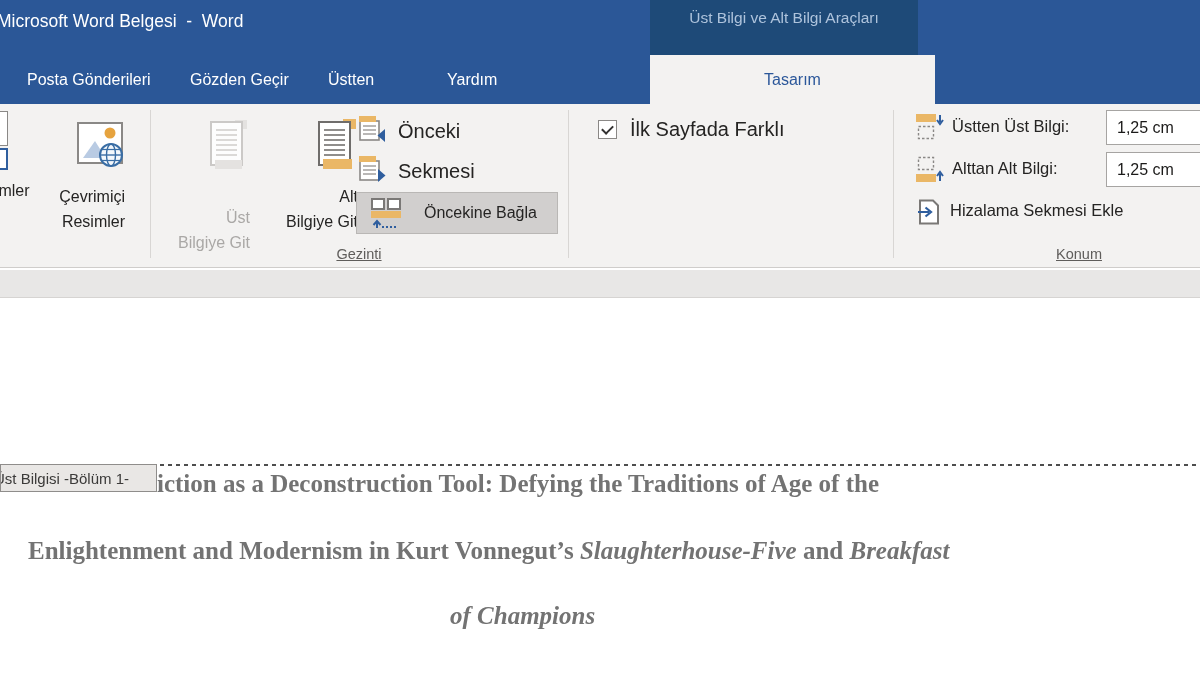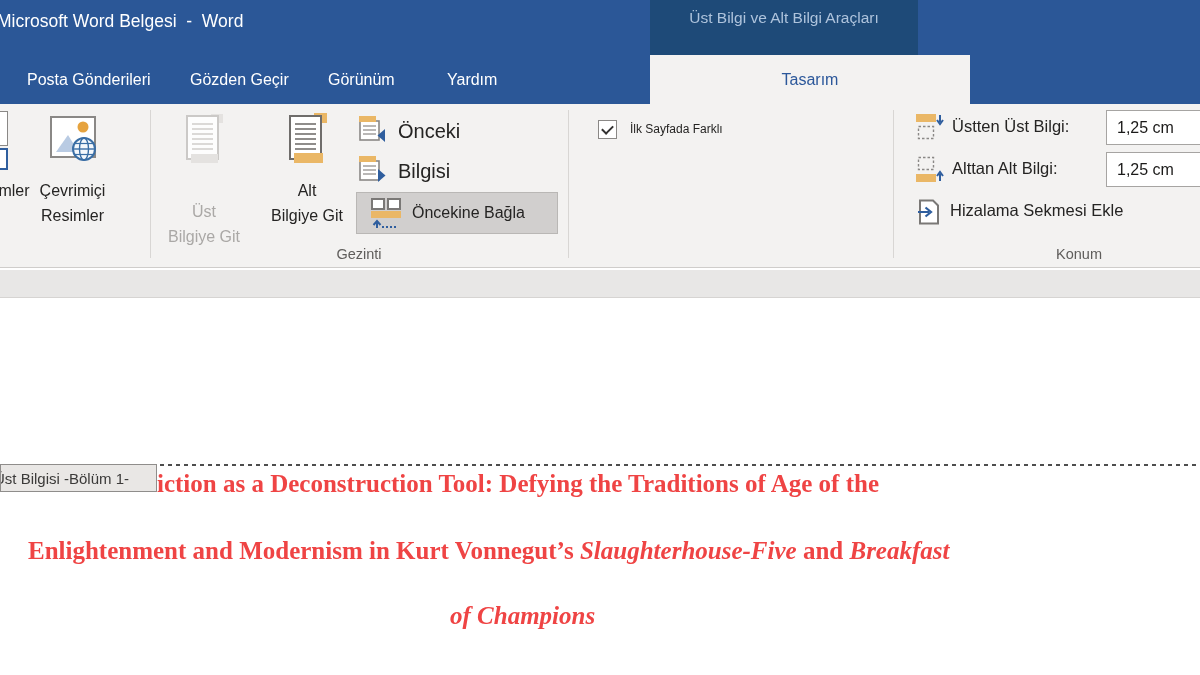--- a/index.html
+++ b/index.html
@@ -10,45 +10,45 @@
   .titlebar{position:absolute;left:0;top:0;width:1200px;height:55px;background:#2b5797;}
   .title-text{position:absolute;left:-3px;top:11px;font-size:17.5px;color:#fff;white-space:pre;}
   .ctx-box{position:absolute;left:650px;top:0;width:268px;height:55px;background:#1e4a78;
            display:flex;justify-content:center;}
   .ctx-box span{margin-top:9px;font-size:15.5px;color:#aec3dc;white-space:nowrap;}
 
   
   .tabrow{position:absolute;left:0;top:55px;width:1200px;height:49px;background:#2b5797;}
   .tab{position:absolute;top:0;height:49px;display:flex;align-items:center;
        font-size:16px;color:#fff;white-space:nowrap;}
-  .tab-active{position:absolute;left:650px;top:0;width:320px;height:49px;background:#f3f2f1;
+  .tab-active{position:absolute;left:650px;top:0;width:285px;height:49px;background:#f3f2f1;
               color:#2b579a;display:flex;align-items:center;justify-content:center;font-size:16px;}
   .tab-sep{position:absolute;left:923px;top:62px;width:1px;height:34px;background:rgba(10,30,60,.45);}
   .tellme{position:absolute;left:946px;top:55px;height:49px;display:flex;align-items:center;gap:14px;}
   .tellme-label{font-size:16px;color:#dde7f3;white-space:nowrap;}
 
   
   .ribbon{position:absolute;left:0;top:104px;width:1200px;height:164px;background:#f3f2f1;
           border-bottom:1px solid #cfcdcb;box-sizing:border-box;}
   .rsep{position:absolute;top:6px;width:1px;height:148px;background:#d8d6d4;}
-  .group-label{position:absolute;bottom:5px;text-align:center;font-size:14.5px;color:#5f5d5b;}
-  .bigbtn{position:absolute;top:0;height:154px;text-align:center;cursor:default;}
+  .group-label{position:absolute;bottom:5px;text-align:center;font-size:14.5px;color:#5f5d5b;text-decoration:underline;}
+  .bigbtn{position:absolute;top:6px;height:154px;text-align:right;cursor:default;}
   .bigbtn .blabel{position:absolute;top:74px;left:0;right:0;font-size:16px;line-height:25px;color:#252423;}
   .bigbtn.disabled .blabel{color:#aaa8a6;margin-top:21px;}
   .bigbtn svg{margin-top:9px;}
   .smallbtn-label{position:absolute;font-size:20px;color:#252423;white-space:nowrap;}
   .pressed{position:absolute;left:356px;top:88px;width:202px;height:42px;background:#d1cfce;
-           border:1px solid #b9b7b5;box-sizing:border-box;display:flex;align-items:center;gap:8px;padding-left:13px;}
+           border:1px solid #b9b7b5;box-sizing:border-box;display:flex;align-items:center;gap:20px;padding-left:13px;}
   .pressed .blabel{font-size:16px;color:#252423;white-space:nowrap;}
 
   .cbrow{position:absolute;left:598px;display:flex;align-items:center;gap:13px;height:22px;}
   .cb{width:19px;height:19px;box-sizing:border-box;background:#fff;border:1.5px solid #8a8886;position:relative;flex:none;}
   .cb.checked::after{content:"";position:absolute;left:3px;top:4px;width:9px;height:5px;
        border-left:2px solid #323130;border-bottom:2px solid #323130;transform:rotate(-45deg);}
-  .cbrow .clabel{font-size:12px;color:#252423;white-space:nowrap;}
+  .cbrow .clabel{font-size:20px;color:#252423;white-space:nowrap;}
 
   .posrow-label{position:absolute;font-size:16.5px;color:#252423;white-space:nowrap;}
   .spin{position:absolute;width:100px;height:35px;box-sizing:border-box;background:#fff;
         border:1px solid #a6a4a2;font-size:16px;color:#1b1a19;padding:0 0 0 10px;
         font-family:"Liberation Sans",sans-serif;}
 
   
   .cut-rect1{position:absolute;left:-30px;top:7px;width:38px;height:35px;background:#fff;
              border:1.6px solid #8a8886;box-sizing:border-box;}
   .cut-rect2{position:absolute;left:-32px;top:44px;width:40px;height:22px;background:#fff;
@@ -61,39 +61,39 @@
          border-bottom:1px solid #d6d4d2;}
 
   
   .doc{position:absolute;left:0;top:298px;width:1200px;height:377px;background:#fff;}
   .dashline{position:absolute;left:0;top:166px;width:1200px;height:2px;
             background:repeating-linear-gradient(90deg,#4d4d4d 0 4px,transparent 4px 8px);}
   .htag{position:absolute;left:0;top:166px;width:157px;height:28px;background:#e9e7e5;
         border:1px solid #8f8d8b;box-sizing:border-box;overflow:hidden;display:flex;align-items:center;}
   .htag span{margin-left:-7px;font-size:15px;color:#3b3a39;white-space:pre;}
   .dtext{position:absolute;font-family:"Liberation Serif","DejaVu Serif",serif;font-weight:bold;
-         font-size:25px;color:#ef4444;white-space:nowrap;}
+         font-size:25px;color:#737373;white-space:nowrap;}
   .dtext i{}
 </style>
 </head>
 <body>
 
 <div class="stage">
 
   <div class="titlebar">
     <span class="title-text">Microsoft Word Belgesi  -  Word</span>
     <div class="ctx-box">
       <span>Üst Bilgi ve Alt Bilgi Araçları</span>
     </div>
   </div>
 
   <div class="tabrow">
     <div class="tab" style="left:27px">Posta Gönderileri</div>
     <div class="tab" style="left:190px">Gözden Geçir</div>
-    <div class="tab" style="left:328px">Görünüm</div>
+    <div class="tab" style="left:328px">Üstten</div>
     <div class="tab" style="left:447px">Yardım</div>
     <div class="tab-active">Tasarım</div>
     <div class="tab-sep"></div>
     <div class="tellme">
       <svg width="22" height="28" viewBox="0 0 22 28">
         <circle cx="11" cy="10" r="7" fill="none" stroke="#fff" stroke-width="1.8"></circle>
         <line x1="7.5" y1="20" x2="14.5" y2="20" stroke="#fff" stroke-width="1.8"></line>
         <line x1="8.5" y1="23" x2="13.5" y2="23" stroke="#fff" stroke-width="1.8"></line>
         <line x1="9.5" y1="26" x2="12.5" y2="26" stroke="#fff" stroke-width="1.8"></line>
       </svg>
@@ -186,21 +186,21 @@
       <svg style="position:absolute;left:358px;top:52px" width="28" height="28" viewBox="0 0 28 28">
         <rect x="2" y="5" width="19" height="19" fill="#fff" stroke="#8a8886" stroke-width="1.6"></rect>
         <rect x="1" y="0" width="17" height="6" fill="#eab766"></rect>
         <g stroke="#a8a6a4" stroke-width="1.6">
           <line x1="5" y1="10" x2="18" y2="10"></line>
             <line x1="5" y1="14" x2="18" y2="14"></line>
             <line x1="5" y1="18" x2="18" y2="18"></line>
         </g>
         <path d="M20 13 L27.5 19.5 L20 26 Z" fill="#2f5e9e"></path>
       </svg>
-      <span class="smallbtn-label" style="left:398px;top:56px">Bilgisi</span>
+      <span class="smallbtn-label" style="left:398px;top:56px">Sekmesi</span>
     </div>
 
     <div class="pressed">
       <svg width="34" height="32" viewBox="0 0 34 32">
         <rect x="2" y="2" width="12" height="10" fill="#fff" stroke="#7a7876" stroke-width="2"></rect>
         <rect x="18" y="2" width="12" height="10" fill="#fff" stroke="#7a7876" stroke-width="2"></rect>
         <rect x="1" y="14" width="30" height="7" fill="#eab766"></rect>
         <path d="M7 31 L7 25 M3.5 28 L7 24 L10.5 28" fill="none" stroke="#2f5e9e" stroke-width="2"></path>
         <g fill="#2f5e9e">
           <rect x="12" y="29" width="2" height="2"></rect>

